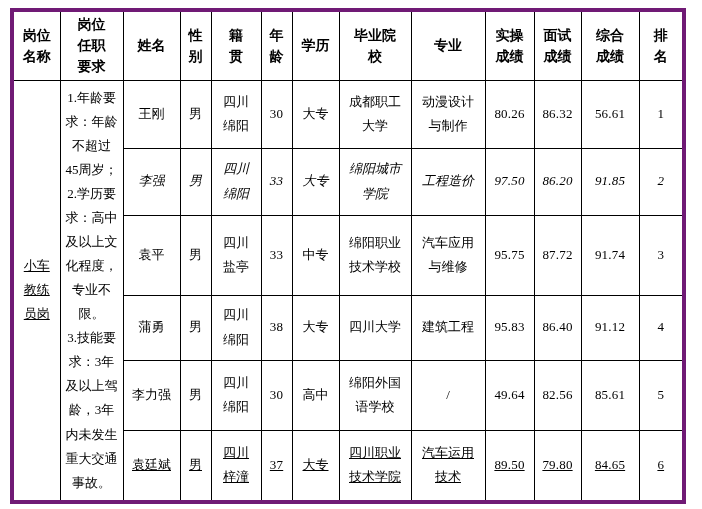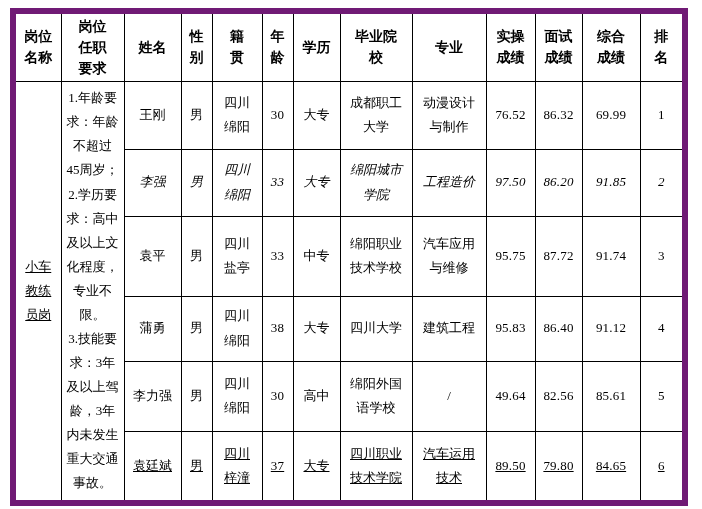--- a/index.html
+++ b/index.html
@@ -12,21 +12,21 @@
   }
   .sheet {
     position: absolute;
     left: 10px;
     top: 8px;
   }
   table.results {
     border-collapse: collapse;
     table-layout: fixed;
     width: 672px;
-    border: 6px solid #701a75;
+    border: 4px solid #701a75;
   }
   table.results th,
   table.results td {
     border: 1px solid #000;
     color: #000;
     text-align: center;
     vertical-align: middle;
     white-space: pre-line;
     overflow: hidden;
     padding: 0 1px;
@@ -139,23 +139,23 @@
         <td>王刚</td>
         <td>男</td>
         <td>四川
 绵阳</td>
         <td class="num">30</td>
         <td>大专</td>
         <td>成都职工
 大学</td>
         <td>动漫设计
 与制作</td>
-        <td class="num">76.52</td>
+        <td class="num">80.26</td>
         <td class="num">86.32</td>
-        <td class="num">69.99</td>
+        <td class="num">56.61</td>
         <td class="num">1</td>
       </tr>
       <tr class="r1">
         <td>李强</td>
         <td>男</td>
         <td>四川
 绵阳</td>
         <td class="num">33</td>
         <td>大专</td>
         <td>绵阳城市

